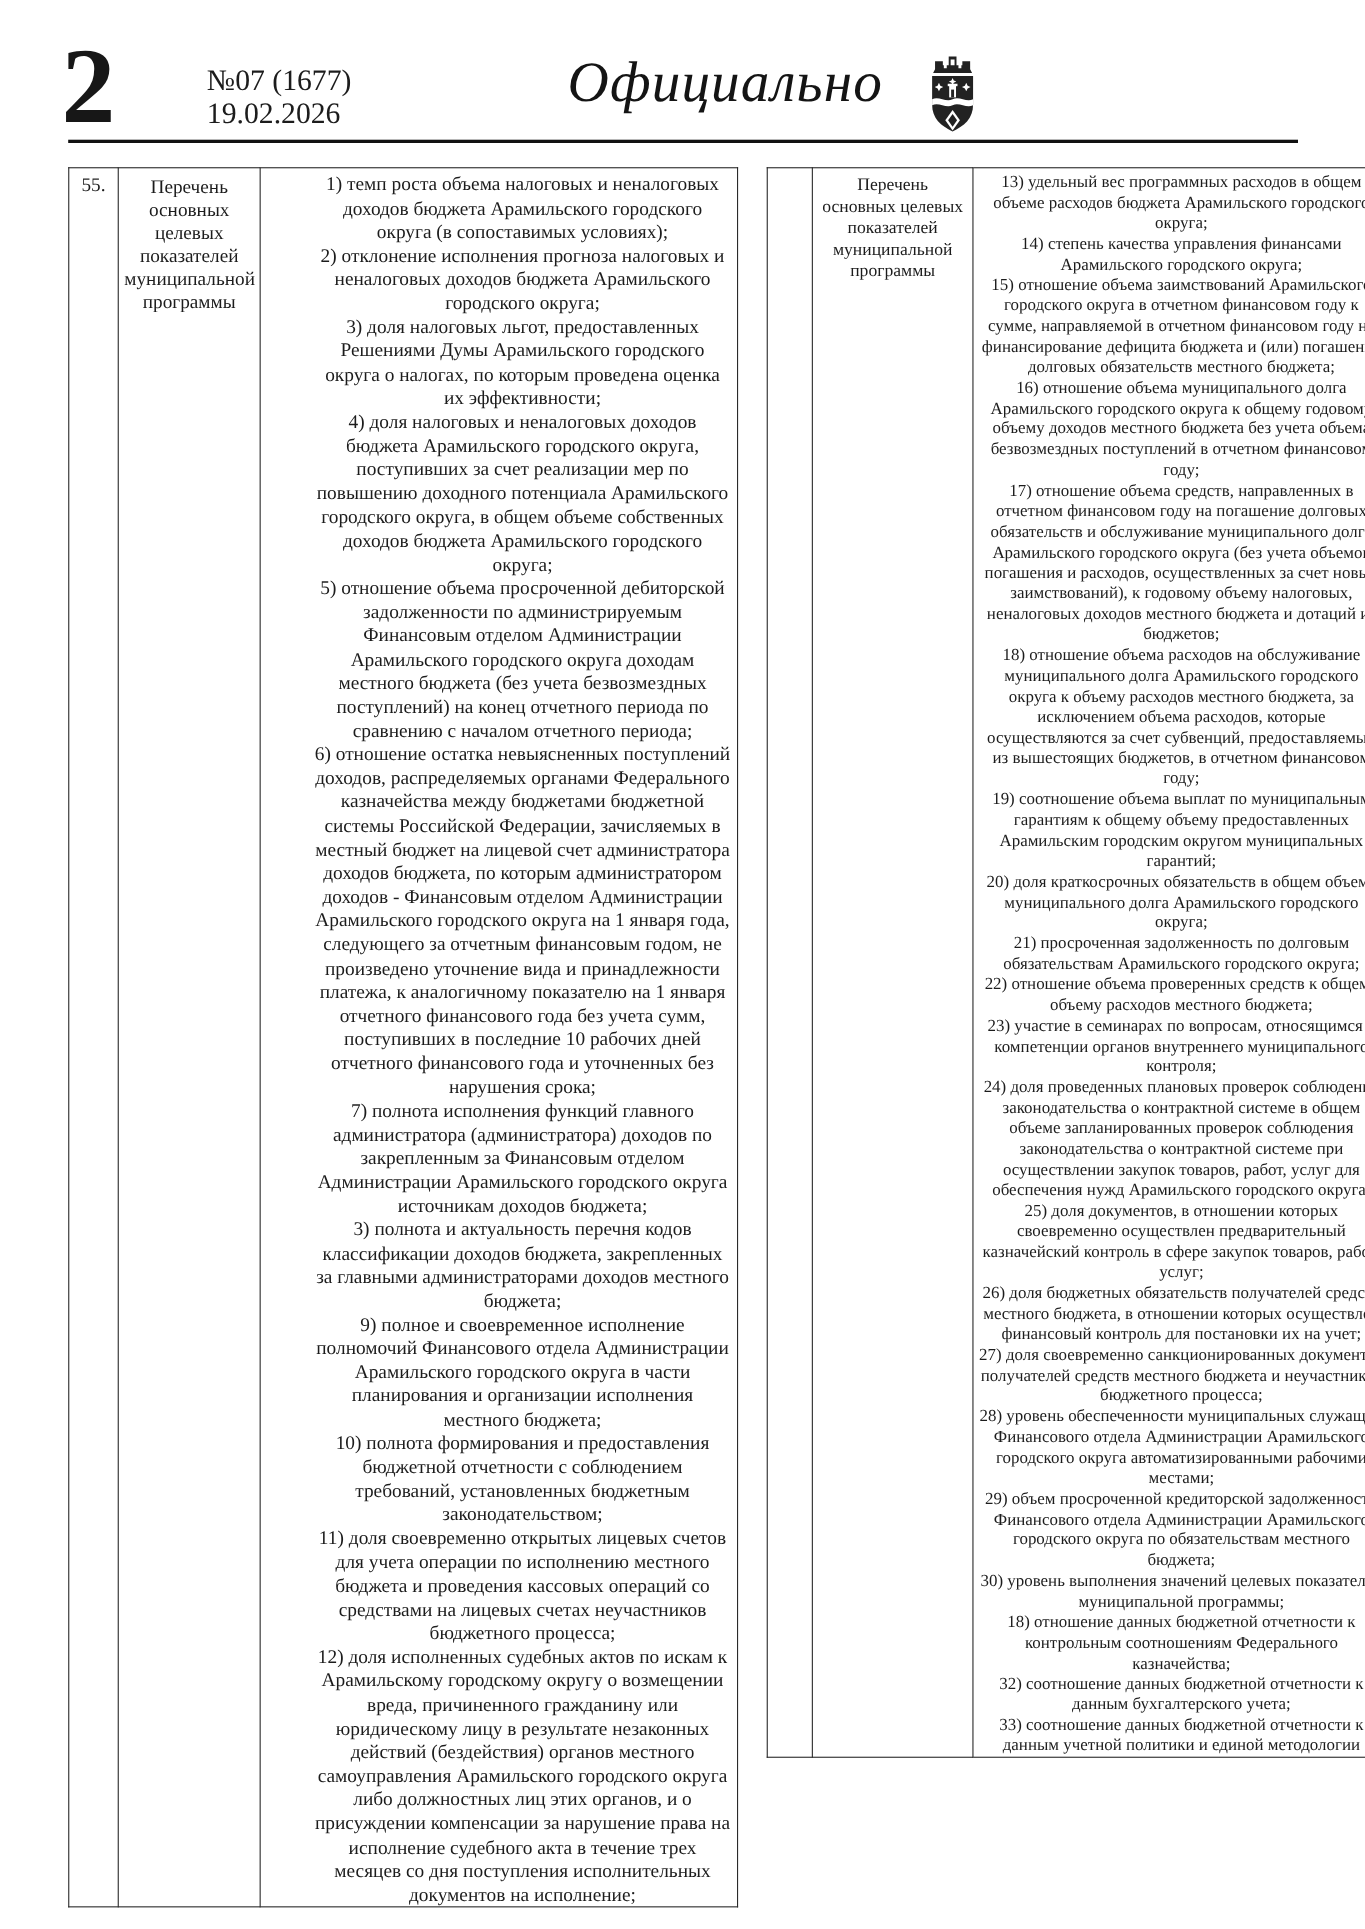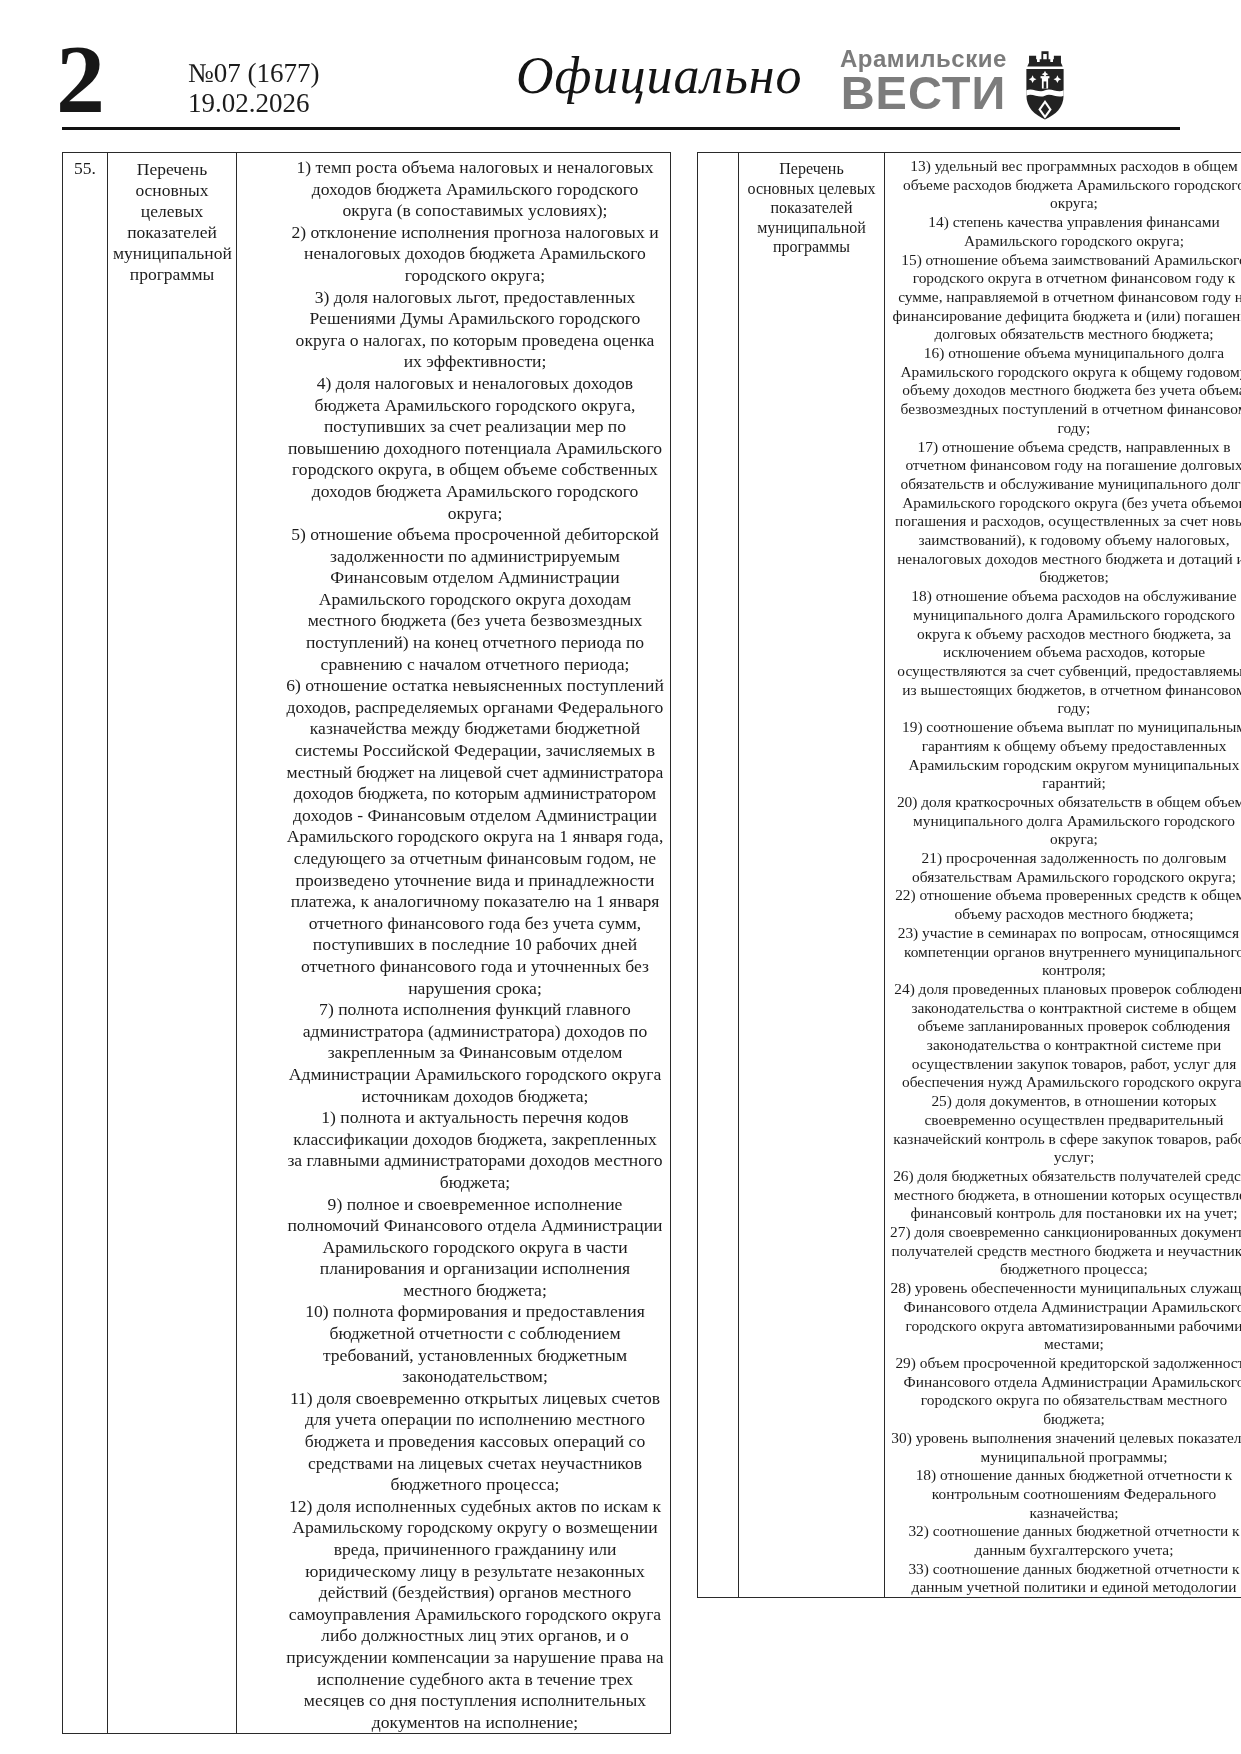--- a/index.html
+++ b/index.html
@@ -80,24 +80,20 @@
 <div class="page">
 
   <header>
     <div class="pagenum">2</div>
     <div class="issue">
       <div>№07 (1677)</div>
       <div>19.02.2026</div>
     </div>
     <div class="section-title">Официально</div>
     <div class="brand">
-      <div class="brand-text">
-        <div class="brand-top">Арамильские</div>
-        <div class="brand-bottom">ВЕСТИ</div>
-      </div>
       <svg class="emblem" width="52" height="78" viewBox="0 0 58 88" aria-hidden="true">
 
         <path d="M11 19 v-8 h8 v4 h6 v-9 h8 v9 h6 v-4 h8 v8 l2 4 H9 z" fill="#222"></path>
         <path d="M20 13 h3 v5 h-3 z M35 13 h3 v5 h-3 z M27 9 h4 v6 h-4 z" fill="#fff"></path>
 
         <path d="M8 26 h42 v29 c0 15 -9 22 -21 28 C17 77 8 70 8 55 z" fill="#222"></path>
 
         <g fill="#fff">
           <path d="M15 33 l1.4 3 3 1.4 -3 1.4 -1.4 3 -1.4 -3 -3 -1.4 3 -1.4 z"></path>
           <path d="M43 33 l1.4 3 3 1.4 -3 1.4 -1.4 3 -1.4 -3 -3 -1.4 3 -1.4 z"></path>
@@ -128,21 +124,21 @@
         <td class="num-cell">55.</td>
         <td class="label-cell">Перечень основных целевых показателей муниципальной программы</td>
         <td class="text-cell">
               <p class="item">1) темп роста объема налоговых и неналоговых доходов бюджета Арамильского городского округа (в сопоставимых условиях);</p>
               <p class="item">2) отклонение исполнения прогноза налоговых и неналоговых доходов бюджета Арамильского городского округа;</p>
               <p class="item">3) доля налоговых льгот, предоставленных Решениями Думы Арамильского городского округа о налогах, по которым проведена оценка их эффективности;</p>
               <p class="item">4) доля налоговых и неналоговых доходов бюджета Арамильского городского округа, поступивших за счет реализации мер по повышению доходного потенциала Арамильского городского округа, в общем объеме собственных доходов бюджета Арамильского городского округа;</p>
               <p class="item">5) отношение объема просроченной дебиторской задолженности по администрируемым Финансовым отделом Администрации Арамильского городского округа доходам местного бюджета (без учета безвозмездных поступлений) на конец отчетного периода по сравнению с началом отчетного периода;</p>
               <p class="item">6) отношение остатка невыясненных поступлений доходов, распределяемых органами Федерального казначейства между бюджетами бюджетной системы Российской Федерации, зачисляемых в местный бюджет на лицевой счет администратора доходов бюджета, по которым администратором доходов - Финансовым отделом Администрации Арамильского городского округа на 1 января года, следующего за отчетным финансовым годом, не произведено уточнение вида и принадлежности платежа, к аналогичному показателю на 1 января отчетного финансового года без учета сумм, поступивших в последние 10 рабочих дней отчетного финансового года и уточненных без нарушения срока;</p>
               <p class="item">7) полнота исполнения функций главного администратора (администратора) доходов по закрепленным за Финансовым отделом Администрации Арамильского городского округа источникам доходов бюджета;</p>
-              <p class="item">1) полнота и актуальность перечня кодов классификации доходов бюджета, закрепленных за главными администраторами доходов местного бюджета;</p>
+              <p class="item">3) полнота и актуальность перечня кодов классификации доходов бюджета, закрепленных за главными администраторами доходов местного бюджета;</p>
               <p class="item">9) полное и своевременное исполнение полномочий Финансового отдела Администрации Арамильского городского округа в части планирования и организации исполнения местного бюджета;</p>
               <p class="item">10) полнота формирования и предоставления бюджетной отчетности с соблюдением требований, установленных бюджетным законодательством;</p>
               <p class="item">11) доля своевременно открытых лицевых счетов для учета операции по исполнению местного бюджета и проведения кассовых операций со средствами на лицевых счетах неучастников бюджетного процесса;</p>
               <p class="item">12) доля исполненных судебных актов по искам к Арамильскому городскому округу о возмещении вреда, причиненного гражданину или юридическому лицу в результате незаконных действий (бездействия) органов местного самоуправления Арамильского городского округа либо должностных лиц этих органов, и о присуждении компенсации за нарушение права на исполнение судебного акта в течение трех месяцев со дня поступления исполнительных документов на исполнение;</p>
             </td>
       </tr>
       </tbody>
     </table>
 
     <table class="doc-table right">

